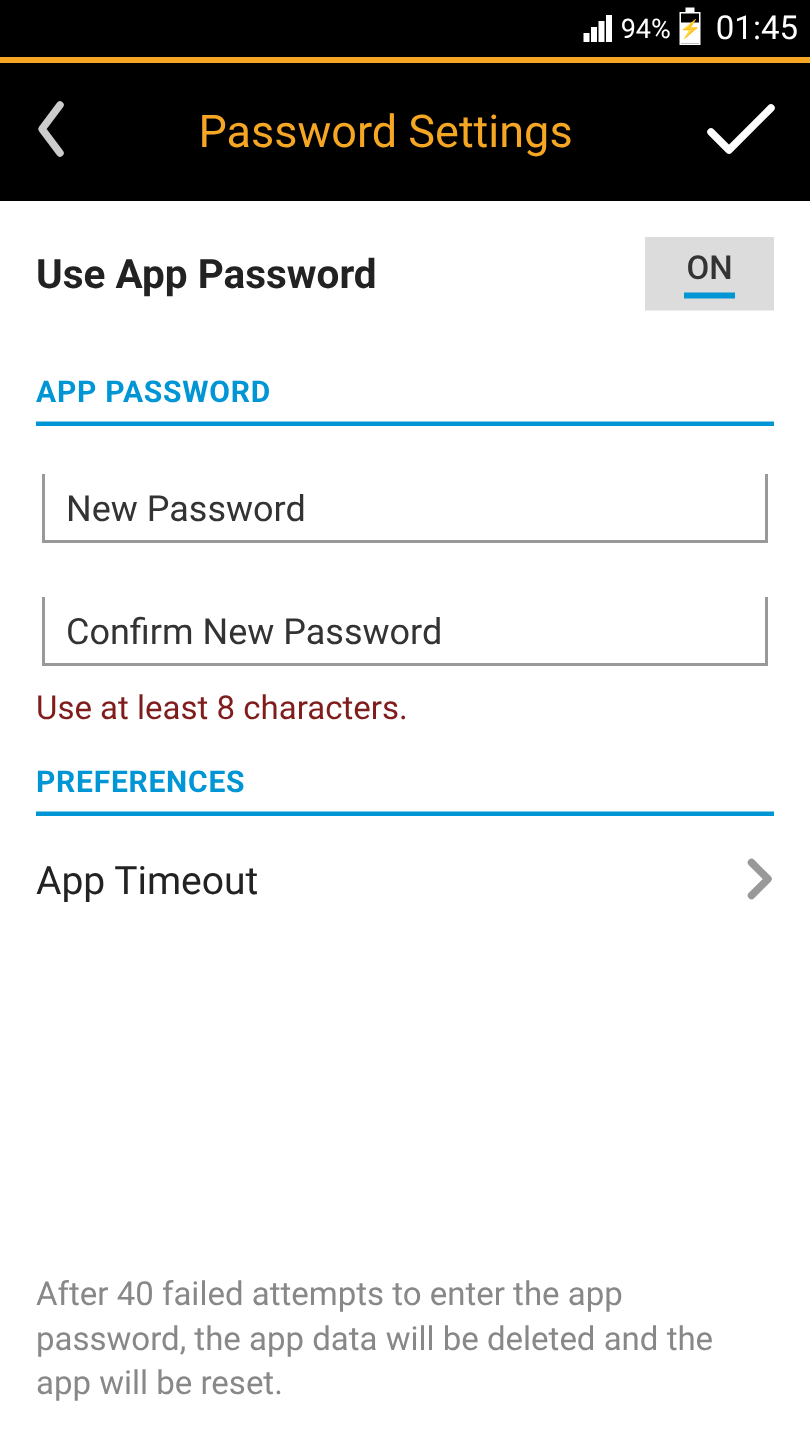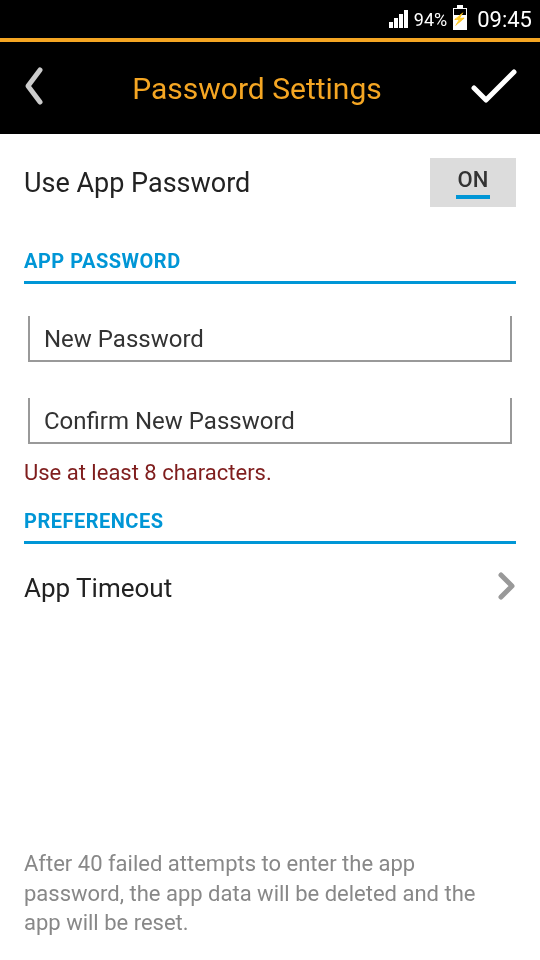--- a/index.html
+++ b/index.html
@@ -98,20 +98,21 @@
     }
     .toggle-row {
       display: flex;
       align-items: center;
       justify-content: space-between;
       margin-bottom: 42px;
     }
     .toggle-label {
       font-size: 27px;
       color: #222222;
+      font-weight: bold;
     }
     .toggle-switch {
       width: 86px;
       height: 49px;
       background: #dcdcdc;
       display: flex;
       flex-direction: column;
       align-items: center;
       justify-content: center;
       cursor: pointer;
@@ -206,21 +207,21 @@
     <span class="signal-bar" style="height:6px"></span>
     <span class="signal-bar" style="height:10px"></span>
     <span class="signal-bar" style="height:14px"></span>
     <span class="signal-bar" style="height:18px"></span>
   </span>
   <span>94%</span>
   <span class="battery-icon">
     <span class="battery-fill"></span>
     <span class="bolt">⚡</span>
   </span>
-  <span style="font-size:22px; margin-left:4px;">09:45</span>
+  <span style="font-size:22px; margin-left:4px;">01:45</span>
 </div>
 
 <div class="orange-divider"></div>
 
 <div class="header">
   <span class="back-button">
     <svg viewBox="0 0 22 40">
       <polyline points="18,4 6,20 18,36" stroke="#cccccc" stroke-width="5" fill="none" stroke-linecap="round" stroke-linejoin="round"></polyline>
     </svg>
   </span>

